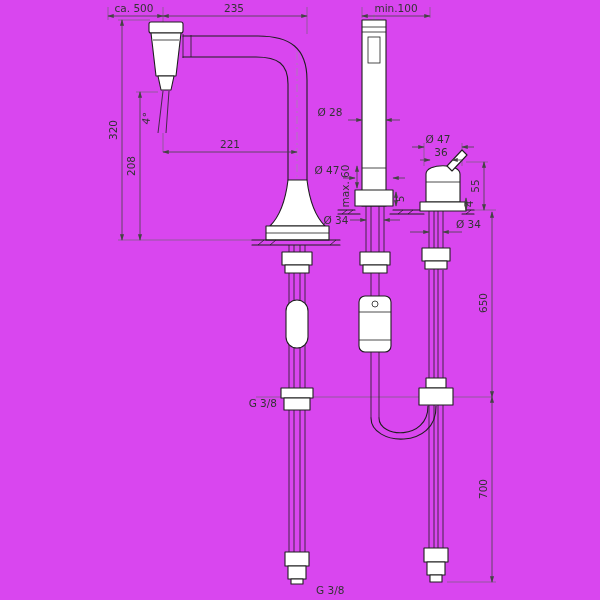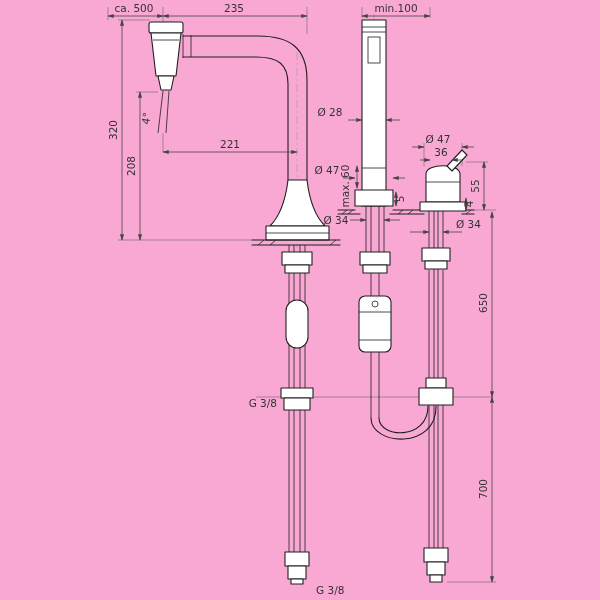--- a/index.html
+++ b/index.html
@@ -1,16 +1,16 @@
 <!DOCTYPE html>
 <html><head>
 <meta charset="utf-8">
 <style>
   html,body{margin:0;padding:0;background:#ffffff;}
-  .sheet{width:600px;height:600px;background:#f9a8d4;position:relative;overflow:hidden;}
+  .sheet{width:600px;height:600px;background:#d946ef;position:relative;overflow:hidden;}
   svg{display:block;}
   svg text{font-family:"DejaVu Sans","Liberation Sans",sans-serif;font-size:10.5px;fill:#333;}
   .dim{stroke:#444;stroke-width:.8;fill:none;}
   .ext{stroke:#666;stroke-width:.6;fill:none;}
   .cl{stroke:#999;stroke-width:.6;stroke-dasharray:8 3 2 3;fill:none;}
   .obj{stroke:#1f1f1f;stroke-width:1.1;fill:none;stroke-linejoin:round;stroke-linecap:round;}
   .objf{stroke:#1f1f1f;stroke-width:1.1;fill:#fff;stroke-linejoin:round;}
   .thin{stroke:#1f1f1f;stroke-width:.8;fill:none;}
 </style>
 </head>

